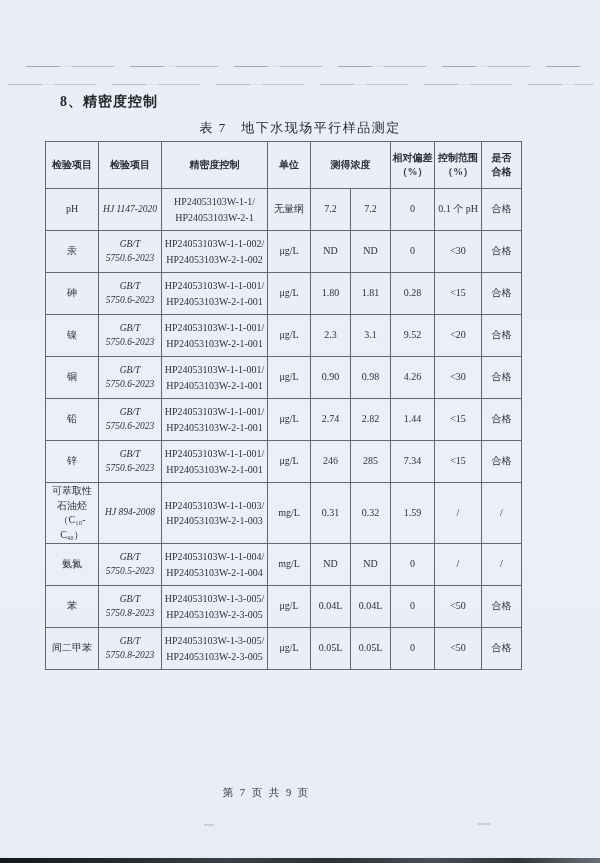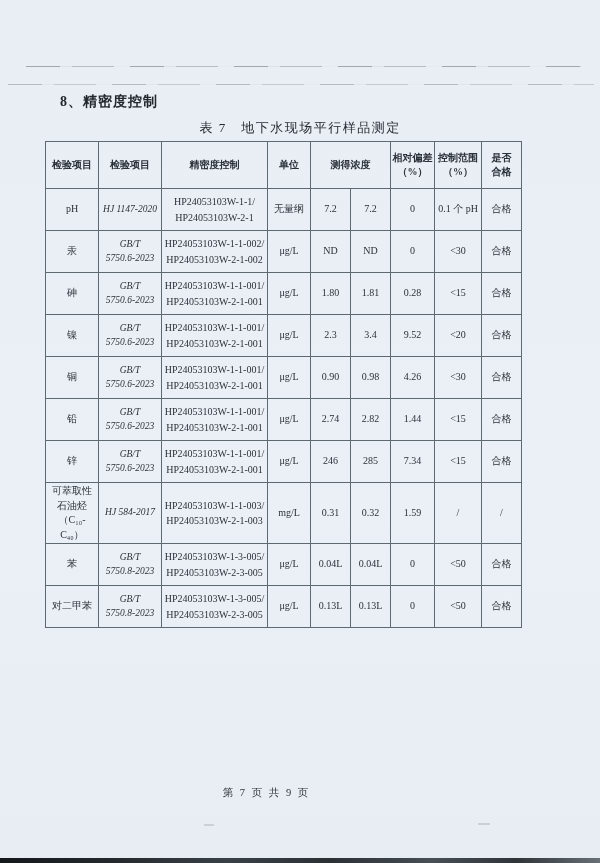--- a/index.html
+++ b/index.html
@@ -140,21 +140,21 @@
           <td>合格</td>
         </tr>
         <tr>
           <td>镍</td>
           <td>GB/T
 5750.6-2023</td>
           <td class="sample">HP24053103W-1-1-001/
 HP24053103W-2-1-001</td>
           <td>μg/L</td>
           <td>2.3</td>
-          <td>3.4</td>
+          <td>3.1</td>
           <td>9.52</td>
           <td>&lt;20</td>
           <td>合格</td>
         </tr>
         <tr>
           <td>铜</td>
           <td>GB/T
 5750.6-2023</td>
           <td class="sample">HP24053103W-1-1-001/
 HP24053103W-2-1-001</td>
@@ -188,52 +188,65 @@
           <td>246</td>
           <td>285</td>
           <td>7.34</td>
           <td>&lt;15</td>
           <td>合格</td>
         </tr>
         <tr class="tall">
           <td>可萃取性
 石油烃
 （C₁₀-C₄₀）</td>
-          <td>HJ 584-2017</td>
+          <td>HJ 894-2008</td>
           <td class="sample">HP24053103W-1-1-003/
 HP24053103W-2-1-003</td>
           <td>mg/L</td>
           <td>0.31</td>
           <td>0.32</td>
           <td>1.59</td>
           <td>/</td>
           <td>/</td>
         </tr>
         <tr>
+          <td>氨氮</td>
+          <td>GB/T
+5750.5-2023</td>
+          <td class="sample">HP24053103W-1-1-004/
+HP24053103W-2-1-004</td>
+          <td>mg/L</td>
+          <td>ND</td>
+          <td>ND</td>
+          <td>0</td>
+          <td>/</td>
+          <td>/</td>
+        </tr>
+        <tr>
           <td>苯</td>
           <td>GB/T
 5750.8-2023</td>
           <td class="sample">HP24053103W-1-3-005/
 HP24053103W-2-3-005</td>
           <td>μg/L</td>
           <td>0.04L</td>
           <td>0.04L</td>
           <td>0</td>
           <td>&lt;50</td>
           <td>合格</td>
         </tr>
         <tr>
-          <td>对二甲苯</td>
+          <td>间二甲苯</td>
           <td>GB/T
 5750.8-2023</td>
           <td class="sample">HP24053103W-1-3-005/
 HP24053103W-2-3-005</td>
           <td>μg/L</td>
-          <td>0.13L</td>
-          <td>0.13L</td>
+          <td>0.05L</td>
+          <td>0.05L</td>
           <td>0</td>
           <td>&lt;50</td>
           <td>合格</td>
         </tr>
       </tbody>
   </table>
 
   <div class="page-footer">第 7 页 共 9 页</div>
 
   <div class="scan-bottom"></div>

